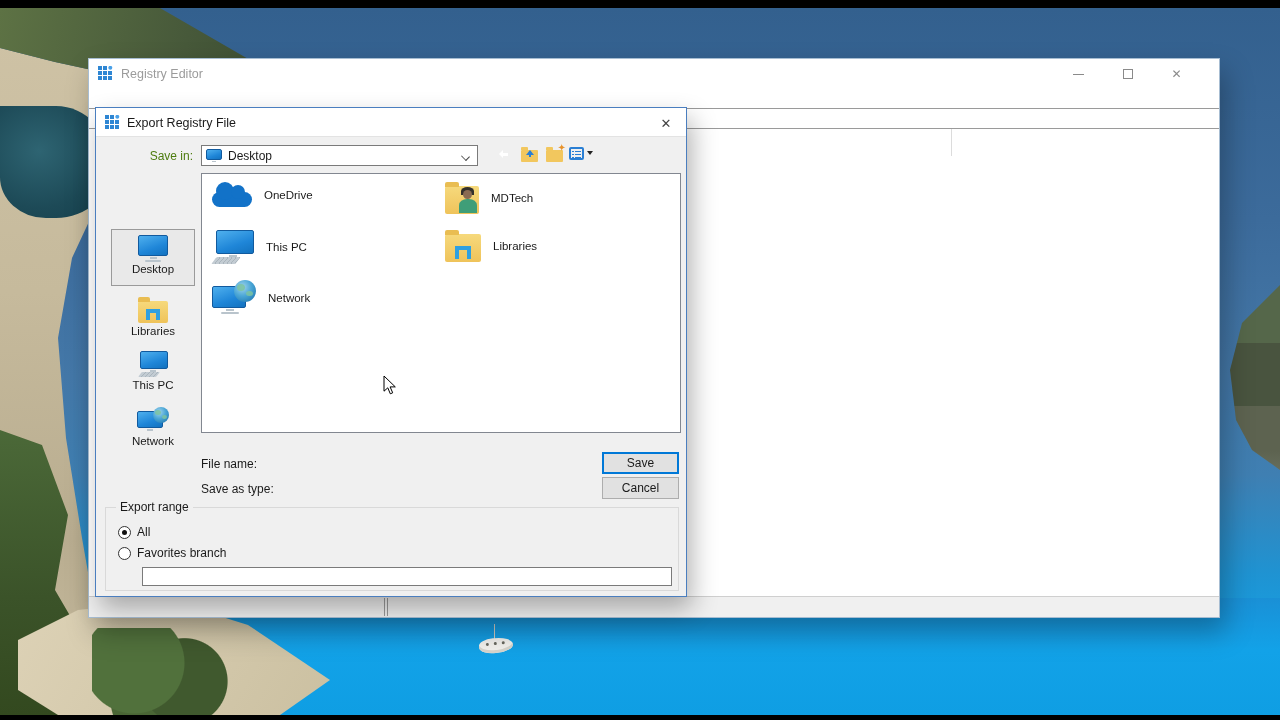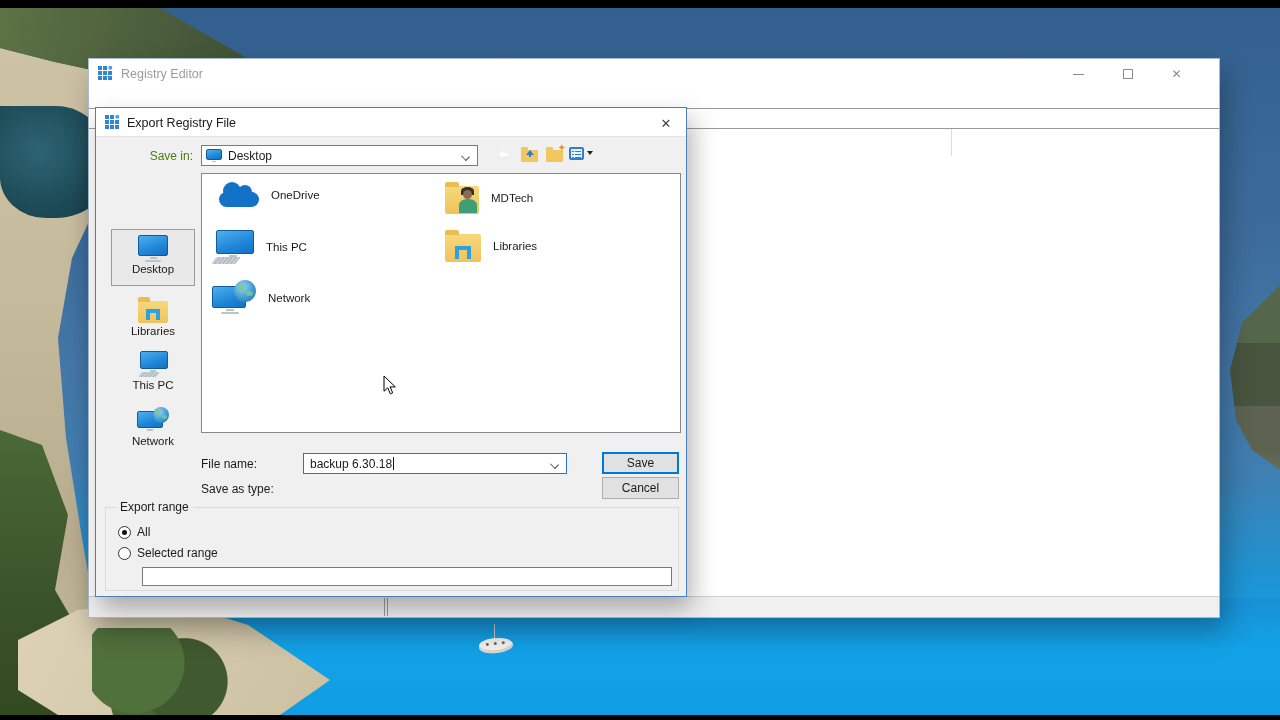--- a/index.html
+++ b/index.html
@@ -341,21 +341,21 @@
               <i style="left:2px;top:3px;width:6px;height:5px;"></i>
               <i style="left:9px;top:8px;width:5px;height:4px;"></i>
             </span>
           </span>
         </span>
         <span class="cap">Network</span>
       </div>
     </div>
 
     <div class="filelist">
-      <div class="file-item" style="left:17px;top:8px">
+      <div class="file-item" style="left:10px;top:8px">
         <span class="cloud" style="width:40px;height:15px;margin-top:10px;">
           <span style="content:'';position:absolute;left:4px;top:-10px;width:18px;height:18px;background:#1272c8;border-radius:50%;"></span>
           <span style="position:absolute;left:19px;top:-7px;width:14px;height:14px;background:#1272c8;border-radius:50%;"></span>
         </span>
         <span class="cap">OneDrive</span>
       </div>
       <div class="file-item" style="left:10px;top:56px">
         <span class="monitor" style="width:42px;height:34px;">
           <span class="scr" style="display:block;width:38px;height:24px;margin-left:4px;"></span>
           <span class="foot" style="display:block;width:8px;height:2px;"></span>
@@ -387,39 +387,34 @@
       </div>
       <div class="file-item" style="left:243px;top:56px">
         <span class="folder" style="width:36px;height:28px;margin-top:4px;">
           <span class="lib-mark" style="width:16px;height:13px;"></span>
         </span>
         <span class="cap">Libraries</span>
       </div>
     </div>
 
     <span class="row-lbl" style="top:349px">File name:</span>
-    <div class="fn-input">
-      <span>backup 6.30.18</span>
-      <span class="caret-bar"></span>
-      <span class="chev"></span>
-    </div>
     <div class="btn btn-save">Save</div>
 
     <span class="row-lbl" style="top:374px">Save as type:</span>
     <div class="btn btn-cancel">Cancel</div>
 
     <div class="fieldset">
       <span class="legend">Export range</span>
       <div class="radio-row" style="left:12px;top:17px">
         <span class="radio checked"></span>
         <span>All</span>
       </div>
       <div class="radio-row" style="left:12px;top:38px">
         <span class="radio"></span>
-        <span>Selected range</span>
+        <span>Favorites branch</span>
       </div>
       <input class="branch-input" type="text" value="" style="">
     </div>
   </div>
 
   <div class="cursor">
     <svg width="14" height="21" viewBox="0 0 14 21">
       <path d="M1,1 L1,16.2 L4.8,12.8 L7.3,18.8 L9.7,17.8 L7.1,11.9 L12.3,11.9 Z" fill="#ffffff" stroke="#000" stroke-width="1"></path>
     </svg>
   </div>

